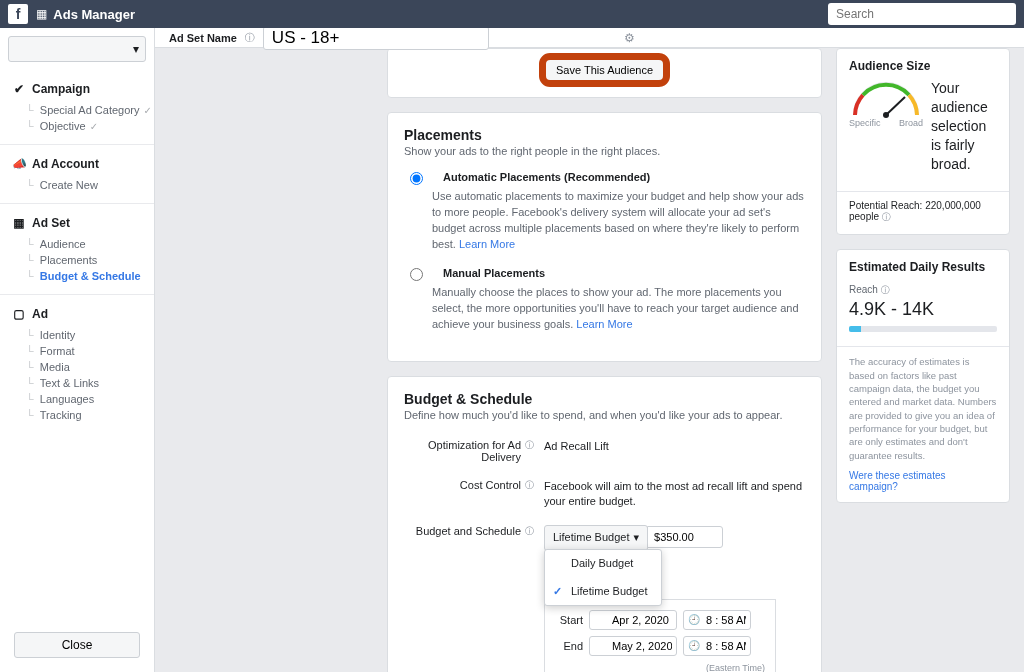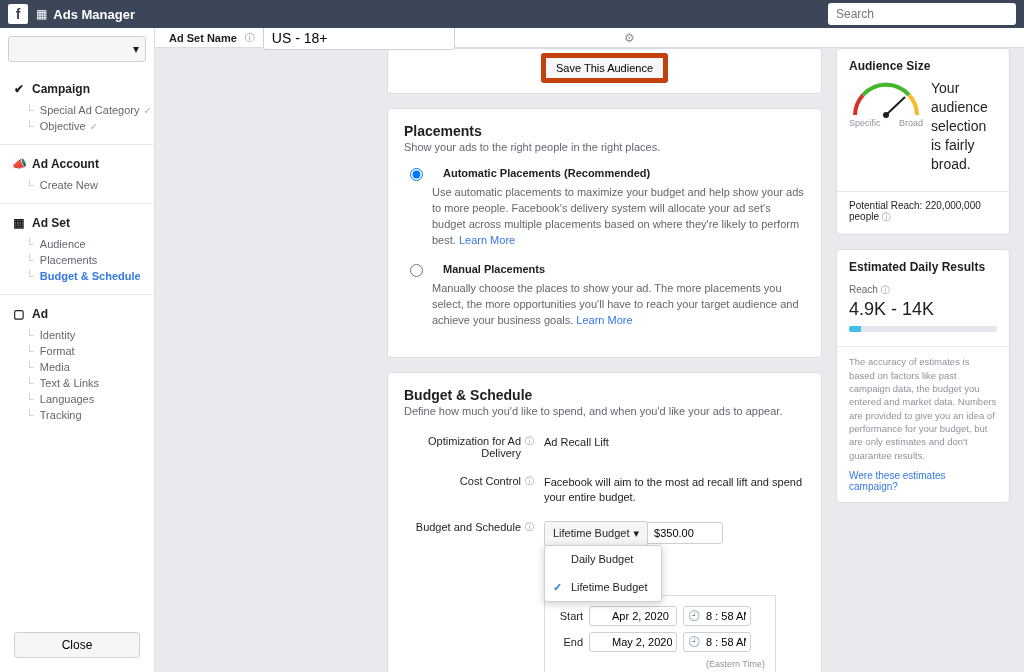--- a/index.html
+++ b/index.html
@@ -23,31 +23,31 @@
 .nav-sub div { font-size: 11px; color: #616770; padding: 2px 0; display: flex; align-items: center; gap: 4px; }
 .nav-sub .check { color: #a8abaf; font-size: 10px; }
 .nav-sub .active-blue { color: #3578e5; font-weight: 600; }
 .tree-icon { color: #c6c9cc; margin-right: 2px; }
 .close-btn { margin: auto 14px 14px 14px; height: 26px; border: 1px solid #ccd0d5; background: #f5f6f7; border-radius: 3px; font-size: 12px; cursor: pointer; }
 
 .main-col { flex: 1; display: flex; flex-direction: column; overflow: hidden; }
 .name-bar { background: #fff; border-bottom: 1px solid #dadde1; height: 20px; display: flex; align-items: center; padding: 0 14px; gap: 8px; }
 .name-bar label { font-size: 11px; color: #1c1e21; font-weight: 600; }
 .name-bar .info { color: #8d949e; font-size: 10px; }
-.name-bar .name-input { flex: 1; max-width: 360px; height: 24px; border: 1px solid #ccd0d5; border-radius: 3px; padding: 0 26px 0 8px; font-size: 14px; position: relative; }
+.name-bar .name-input { flex: 1; max-width: 360px; height: 24px; border: 1px solid #ccd0d5; border-radius: 3px; padding: 0 26px 0 8px; font-size: 17px; position: relative; }
 .name-wrap { position: relative; flex: 1; max-width: 380px; }
 .name-wrap .gear { position: absolute; right: 8px; top: 50%; transform: translateY(-50%); color: #8d949e; cursor: pointer; }
 
 .scroll { flex: 1; overflow-y: auto; padding: 0 14px 14px 14px; display: flex; gap: 14px; align-items: flex-start; }
 .center { flex: 1; max-width: 618px; margin-left: 218px; }
 .right { width: 174px; flex-shrink: 0; }
 
 .card { background: #fff; border: 1px solid #dadde1; border-radius: 4px; margin-bottom: 14px; }
 .save-aud { text-align: center; padding: 4px 0 10px 0; }
-.save-aud button { border: 5px solid #c2410c; background: #f5f6f7; padding: 4px 10px; font-size: 11px; border-radius: 3px; cursor: pointer; }
+.save-aud button { border: 7px solid #c2410c; background: #f5f6f7; padding: 4px 10px; font-size: 11px; border-radius: 11px; cursor: pointer; }
 .card-pad { padding: 14px 16px; }
 .sec-title { font-size: 14px; font-weight: 600; margin-bottom: 2px; }
 .sec-sub { font-size: 11px; color: #616770; margin-bottom: 14px; }
 
 .radio-row { display: flex; gap: 20px; margin-bottom: 4px; padding-left: 6px; }
 .radio-row input { margin-top: 1px; }
 .radio-row .lbl { font-size: 11px; font-weight: 600; }
 .radio-desc { font-size: 11px; color: #616770; padding-left: 28px; margin-bottom: 14px; line-height: 1.45; }
 .link { color: #3578e5; cursor: pointer; }
 

